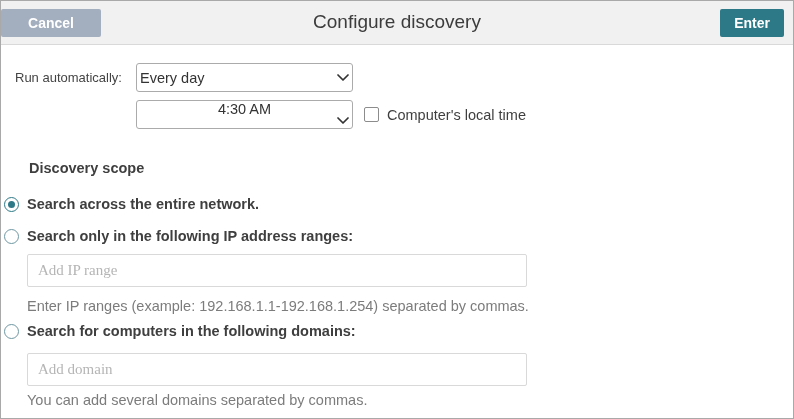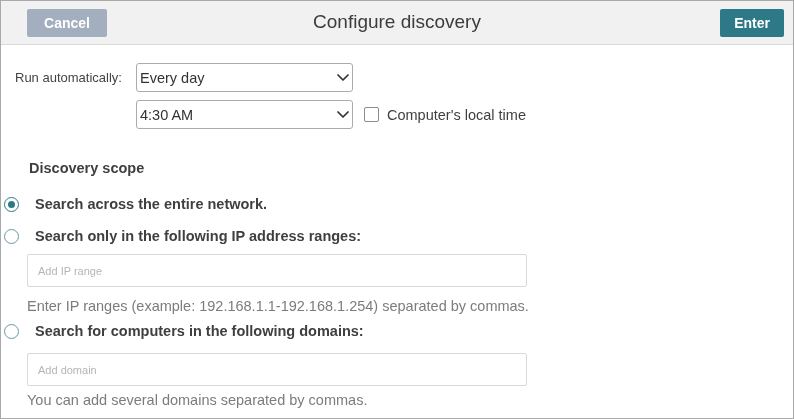--- a/index.html
+++ b/index.html
@@ -41,21 +41,21 @@
     height:28px;
     border:none;
     color:#fff;
     font-family:"Liberation Sans", sans-serif;
     font-size:14px;
     font-weight:bold;
     border-radius:2px;
     cursor:pointer;
     padding:0 14px;
   }
-  .btn-cancel{ left:26px; width:80px; background:var(--cancel); }
+  .btn-cancel{ left:0; width:100px; background:var(--cancel); }
   .btn-save{ right:9px; min-width:57px; background:var(--accent); }
 
   .field-label{
     position:absolute;
     left:14px; top:62px; height:29px;
     display:flex; align-items:center;
     font-size:13px; color:#444;
   }
   .select{
     position:absolute;
@@ -64,21 +64,21 @@
     border:1px solid #ababab;
     border-radius:3px;
     background:#fff;
     display:flex; align-items:center;
     padding:0 3px;
     font-size:14.5px; color:#333;
     cursor:pointer;
   }
   .select .chev{ margin-left:auto; display:flex; align-items:center; }
   .select-frequency{ top:62px; }
-  .select-time{ top:99px; }
+  .select-time{ top:99px;flex-direction:column; }
 
   .checkbox-row{
     position:absolute;
     left:363px; top:99px; height:29px;
     display:flex; align-items:center;
     cursor:pointer;
   }
   .checkbox{
     width:15px; height:15px;
     border:1px solid #8c8c8c;
@@ -114,34 +114,34 @@
     flex:0 0 auto;
   }
   .radio .dot{
     width:7px; height:7px; border-radius:50%;
     background:var(--accent);
     display:none;
   }
   .radio.selected{ border:1.5px solid var(--accent); }
   .radio.selected .dot{ display:block; }
   .radio-label{
-    margin-left:16px;
+    margin-left:8px;
     font-size:14.5px; font-weight:bold; color:#3f3f3f;
     white-space:nowrap;
   }
 
   .text-input{
     position:absolute;
     left:26px;
     width:500px; height:33px;
     border:1px solid #d9d9d9;
     border-radius:2px;
     padding:0 10px;
-    font-family:Liberation Sans, sans-serif;
-    font-size:11px; color:#3f3f3f;
+    font-family:Liberation Serif, serif;
+    font-size:15px; color:#3f3f3f;
     outline:none;
   }
   .text-input::placeholder{ color:#b5b5b5; opacity:1; }
   .input-ip{ top:253px; }
   .input-domain{ top:352px; }
 
   .helper{
     position:absolute;
     left:26px;
     font-size:14.5px; color:#7c7c7c;

